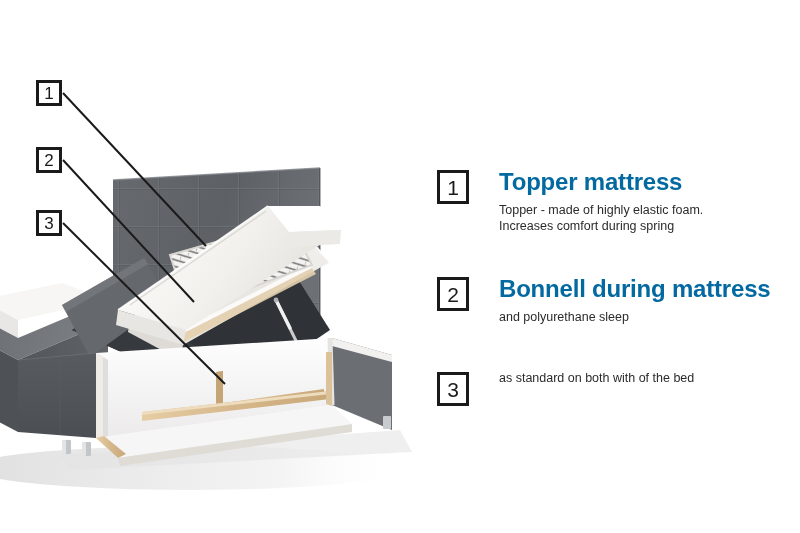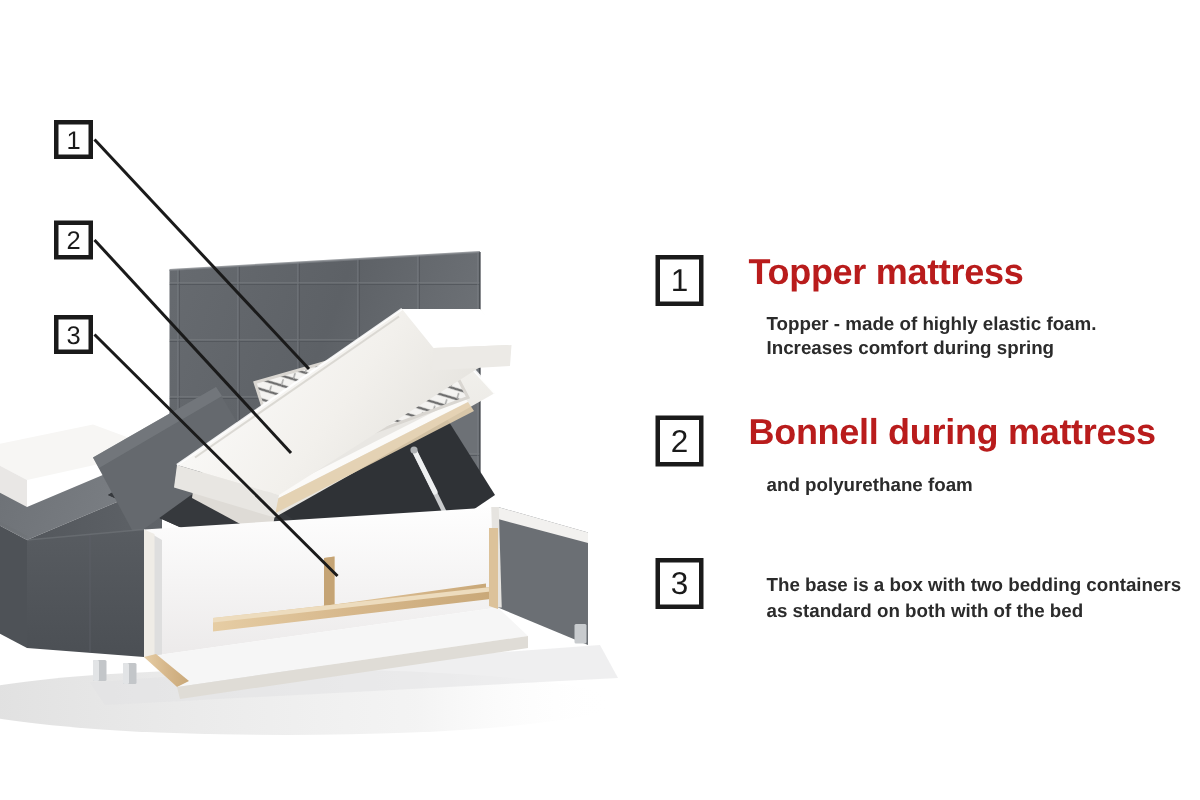--- a/index.html
+++ b/index.html
@@ -100,32 +100,32 @@
     font-weight: 400;
     color: #1a1a1a;
     line-height: 1;
   }
   .legend-body {
     margin-left: 62px;
   }
   .legend-title {
     font-size: 24px;
     font-weight: bold;
-    color: #b91c1c;
+    color: #0369a1;
     line-height: 1.15;
     letter-spacing: -0.2px;
     margin: 0 0 6px 0;
     white-space: nowrap;
   }
   .legend-desc {
     font-size: 12.5px;
-    font-weight: bold;
+    font-weight: normal;
     color: #2b2b2b;
     line-height: 1.35;
-    margin: 12px;
+    margin: 0;
   }
   .legend-desc span { display: block; }
 </style>
 </head>
 <body>
 
 <div id="page">
 
   <div id="illustration">
 
@@ -348,31 +348,30 @@
       </div>
     </div>
 
     <div class="legend-item" id="legend-item-2">
       <div class="legend-num">
         <span>2</span>
       </div>
       <div class="legend-body">
         <h2 class="legend-title">Bonnell during mattress</h2>
         <p class="legend-desc">
-          <span>and polyurethane foam</span>
+          <span>and polyurethane sleep</span>
         </p>
       </div>
     </div>
 
     <div class="legend-item" id="legend-item-3">
       <div class="legend-num">
         <span>3</span>
       </div>
       <div class="legend-body">
         <p class="legend-desc">
-          <span>The base is a box with two bedding containers</span>
           <span>as standard on both with of the bed</span>
         </p>
       </div>
     </div>
 
   </div>
 </div>
 
 </body></html>

